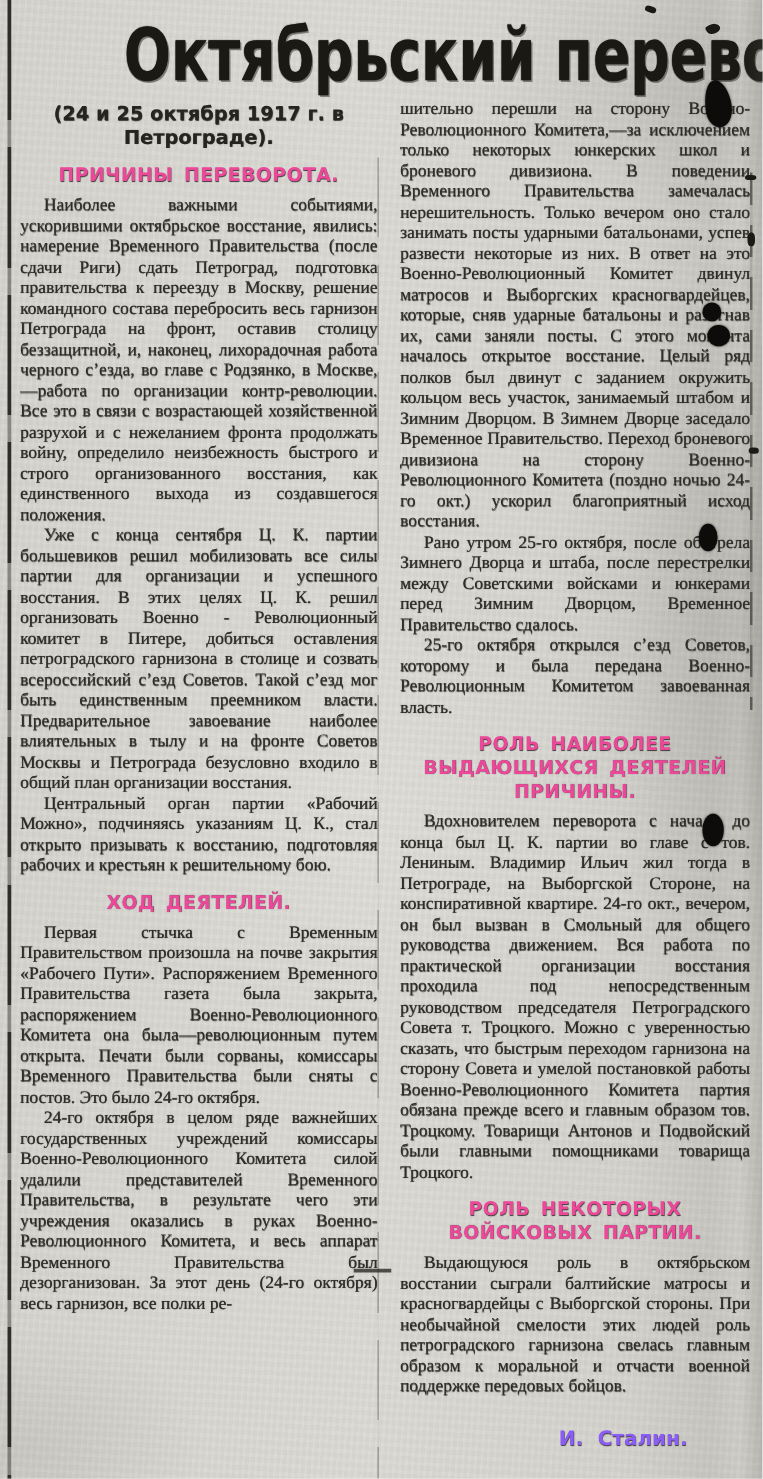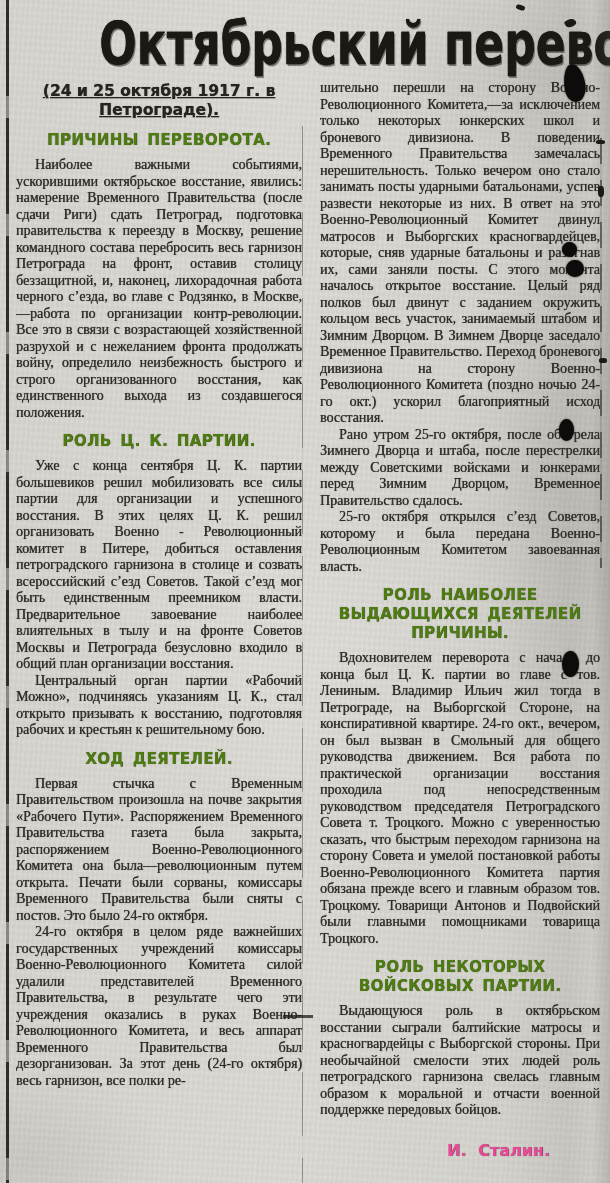--- a/index.html
+++ b/index.html
@@ -36,36 +36,36 @@
   .col-left{ width:286px; flex:none; }
   .col-right{ flex:1; min-width:0; padding-left:17px; }
   .col-rule{
     width:1px; flex:none; margin-top:46px;
     background:repeating-linear-gradient(180deg, rgba(58,55,48,0.45) 0 64px, rgba(58,55,48,0.07) 64px 86px);
   }
 
   .dateline{
     font-family:"DejaVu Sans", sans-serif; font-weight:bold;
     font-size:15.5px; line-height:19px; text-align:center;
-    margin:2px 14px 10px 14px; text-indent:0; color:#262420;text-decoration:underline;
+    margin:2px 14px 10px 14px; text-indent:0; color:#262420;
   }
   h2.sec{
     font-family:"DejaVu Sans", sans-serif; font-weight:bold;
     font-size:15px; line-height:19px; letter-spacing:0.4px; word-spacing:3px;
-    text-align:center; margin:11px 2px 7px 2px; color:#4d7c0f;
+    text-align:center; margin:11px 2px 7px 2px; color:#ec4899;
   }
   p.body{
     font-size:14px; line-height:16.5px; text-align:justify;
     margin:0; text-indent:19px; hyphens:auto; -webkit-hyphens:auto;
   }
   p.no-indent{ text-indent:0; }
   p.signature{
     font-family:"DejaVu Sans", sans-serif; font-weight:bold;
     font-size:16px; text-align:right; padding-right:50px; margin:22px 0 0 0;
-    color:#ec4899; word-spacing:6px;
+    color:#8b5cf6; word-spacing:6px;
   }
 
   .left-rule{
     position:absolute; left:6px; top:0; width:3px; height:1183px;
     background:repeating-linear-gradient(180deg, rgba(24,23,20,0.88) 0 96px, rgba(24,23,20,0.40) 96px 118px);
   }
   .right-rule{
     position:absolute; left:600px; top:138px; width:2px; height:430px;
     background:repeating-linear-gradient(180deg, rgba(28,27,24,0.6) 0 26px, rgba(28,27,24,0.12) 26px 42px);
   }
@@ -94,21 +94,20 @@
 <div class="left-rule"></div>
 
 <h1 class="title"><span>Октябрьский переворот.</span></h1>
 
 <div class="columns">
 
   <div class="col-left ink">
     <p class="dateline">(24 и 25 октября 1917 г. в Петрограде).</p>
     <h2 class="sec">ПРИЧИНЫ ПЕРЕВОРОТА.</h2>
     <p class="body">Наиболее важными событиями, ускорившими октябрьское восстание, явились: намерение Временного Правительства (после сдачи Риги) сдать Петроград, подготовка правительства к переезду в Москву, решение командного состава перебросить весь гарнизон Петрограда на фронт, оставив столицу беззащитной, и, наконец, лихорадочная работа черного с’езда, во главе с Родзянко, в Москве,—работа по организации контр-революции. Все это в связи с возрастающей хозяйственной разрухой и с нежеланием фронта продолжать войну, определило неизбежность быстрого и строго организованного восстания, как единственного выхода из создавшегося положения.</p>
-    <h2 class="sec">РОЛЬ Ц. К. ПАРТИИ.</h2>
     <p class="body">Уже с конца сентября Ц. К. партии большевиков решил мобилизовать все силы партии для организации и успешного восстания. В этих целях Ц. К. решил организовать Военно - Революционный комитет в Питере, добиться оставления петроградского гарнизона в столице и созвать всероссийский с’езд Советов. Такой с’езд мог быть единственным преемником власти. Предварительное завоевание наиболее влиятельных в тылу и на фронте Советов Москвы и Петрограда безусловно входило в общий план организации восстания.</p>
     <p class="body">Центральный орган партии «Рабочий Можно», подчиняясь указаниям Ц. К., стал открыто призывать к восстанию, подготовляя рабочих и крестьян к решительному бою.</p>
     <h2 class="sec">ХОД ДЕЯТЕЛЕЙ.</h2>
     <p class="body">Первая стычка с Временным Правительством произошла на почве закрытия «Рабочего Пути». Распоряжением Временного Правительства газета была закрыта, распоряжением Военно-Революционного Комитета она была—революционным путем открыта. Печати были сорваны, комиссары Временного Правительства были сняты с постов. Это было 24-го октября.</p>
     <p class="body">24-го октября в целом ряде важнейших государственных учреждений комиссары Военно-Революционного Комитета силой удалили представителей Временного Правительства, в результате чего эти учреждения оказались в руках Военно-Революционного Комитета, и весь аппарат Временного Правительства был дезорганизован. За этот день (24-го октября) весь гарнизон, все полки ре-</p>
   </div>
 
   <div class="col-rule"></div>
 
   <div class="col-right ink">

